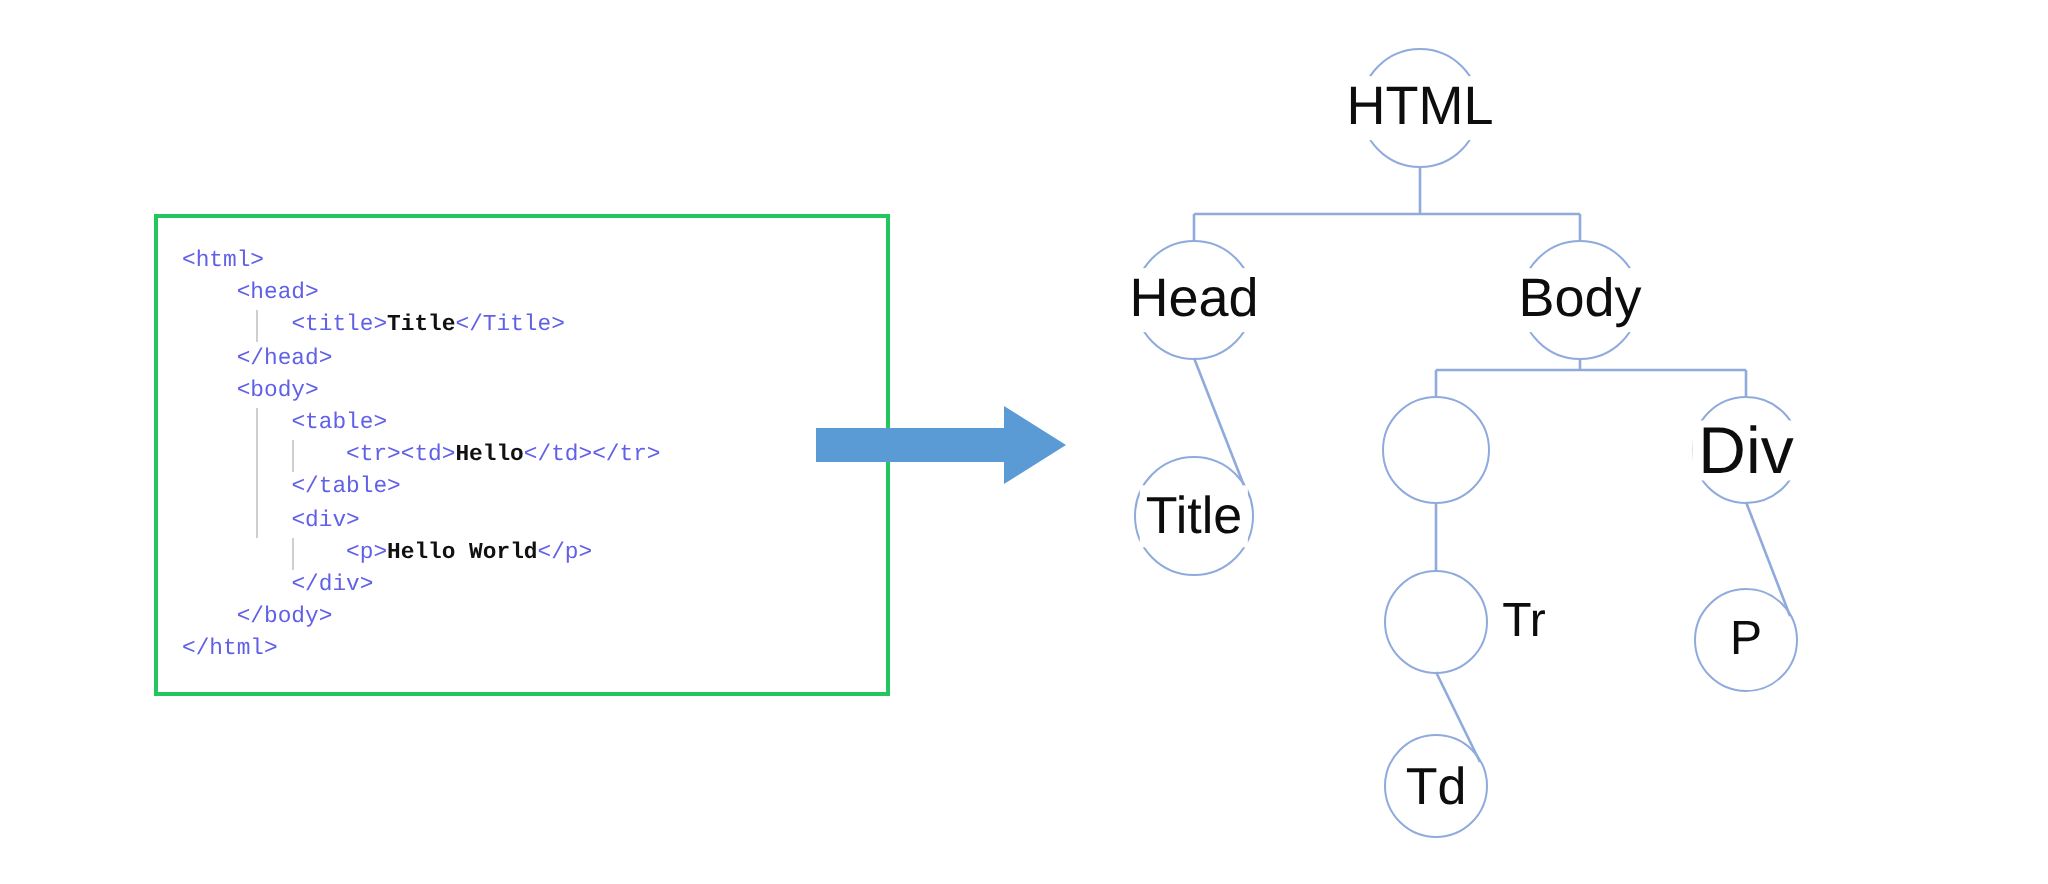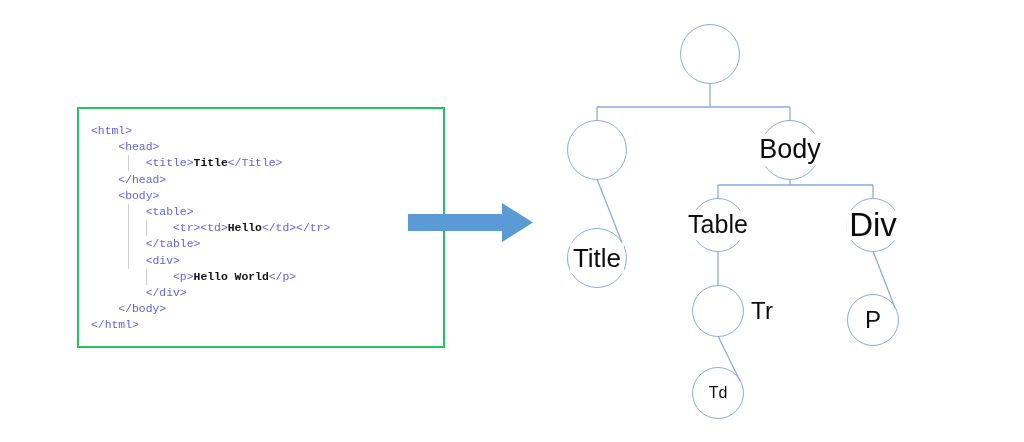--- a/index.html
+++ b/index.html
@@ -88,22 +88,23 @@
 
   <div class="node-circle" style="left: 190px; top: 54px; width: 58px; height: 58px;"></div>
       <div class="node-circle" style="left: 77px; top: 150px; width: 58px; height: 58px;"></div>
       <div class="node-circle" style="left: 270px; top: 150px; width: 58px; height: 58px;"></div>
       <div class="node-circle" style="left: 77px; top: 258px; width: 58px; height: 58px;"></div>
       <div class="node-circle" style="left: 198px; top: 225px; width: 52px; height: 52px;"></div>
       <div class="node-circle" style="left: 353px; top: 225px; width: 52px; height: 52px;"></div>
       <div class="node-circle" style="left: 198px; top: 311px; width: 50px; height: 50px;"></div>
       <div class="node-circle" style="left: 198px; top: 393px; width: 50px; height: 50px;"></div>
       <div class="node-circle" style="left: 353px; top: 320px; width: 50px; height: 50px;"></div>
+      <div class="node" style="left: 190px; top: 54px; font-size: 27px; line-height: 31.86px; padding: 0px 3px;">HTML</div>
+      <div class="node" style="left: 77px; top: 150px; font-size: 27px; line-height: 31.86px; padding: 0px 3px;">Head</div>
       <div class="node" style="left: 270px; top: 150px; font-size: 27px; line-height: 31.86px; padding: 0px 3px;">Body</div>
       <div class="node" style="left: 77px; top: 258px; font-size: 26px; line-height: 30.68px; padding: 0px 3px;">Title</div>
-      <div class="node" style="left: 198px; top: 225px; font-size: 25px; line-height: 29.5px; padding: 0px 3px;">Table</div>
       <div class="node" style="left: 353px; top: 225px; font-size: 33px; line-height: 29.5px; padding: 0px 3px;">Div</div>
       <div class="node" style="left: 198px; top: 311px; font-size: 24px; line-height: 28.32px; padding: 0px 3px; margin-left: 44px;">Tr</div>
-      <div class="node" style="left: 198px; top: 393px; font-size: 16px; line-height: 28.32px; padding: 0px 3px;">Td</div>
+      <div class="node" style="left: 198px; top: 393px; font-size: 26px; line-height: 28.32px; padding: 0px 3px;">Td</div>
       <div class="node" style="left: 353px; top: 320px; font-size: 24px; line-height: 28.32px; padding: 0px 3px;">P</div>
     </div>
 
 </div>
 
 </body></html>

